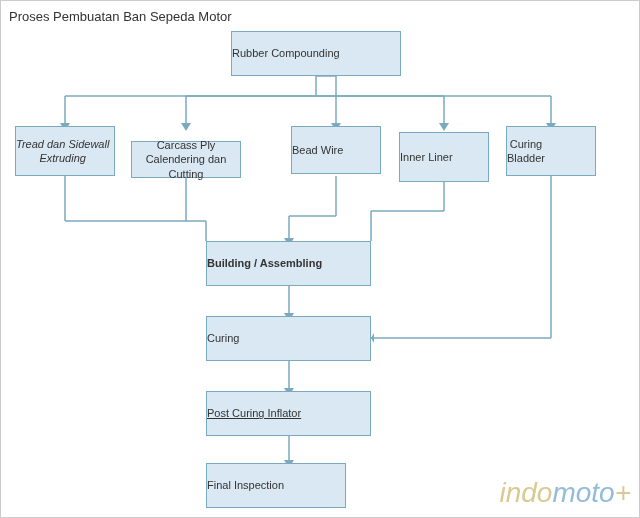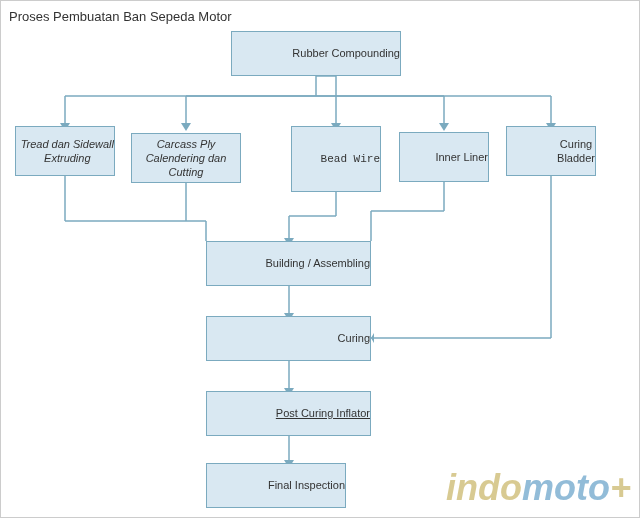--- a/index.html
+++ b/index.html
@@ -29,39 +29,39 @@
       height: 518px;
       padding-left: 31px;
     }
     .box {
       position: absolute;
       border: 1.5px solid #7baabf;
       background: #d9e8f2;
       text-align: center;
       display: flex;
       align-items: center;
-      justify-content: flex-end;
+      justify-content: flex-start;
       font-size: 11px;
       color: #333;
       line-height: 1.3;
     }
     svg.arrows {
       position: absolute;
       top: 0;
       left: 0;
       width: 640px;
       height: 518px;
       pointer-events: none;
     }
     .watermark {
       position: absolute;
       bottom: 10px;
       right: 10px;
-      font-size: 36px;
-      font-weight: bold;
+      font-size: 28px;
+      font-weight: normal;
       color: rgba(200,180,100,0.7);
       font-style: italic;
     }
     .watermark span {
       color: rgba(100,160,200,0.7);
     }
   </style>
 </head>
 <body>
 
@@ -123,37 +123,37 @@
   </svg>
 
   <div class="box" style="left:230px;top:30px;width:170px;height:45px;">
     <span>Rubber Compounding</span>
   </div>
 
   <div class="box" style="left:14px;top:125px;width:100px;height:50px;font-style:italic;">
     <span>Tread dan Sidewall<br>Extruding</span>
   </div>
 
-  <div class="box" style="left:130px;top:132px;width:110px;height:50px;font-style:italic;">
+  <div class="box" style="left:130px;top:140px;width:110px;height:37px;">
     <span>Carcass Ply<br>Calendering dan Cutting</span>
   </div>
 
-  <div class="box" style="left:290px;top:125px;width:90px;height:66px;font-family:Liberation Mono, monospace;">
+  <div class="box" style="left:290px;top:125px;width:90px;height:48px;">
     <span>Bead Wire</span>
   </div>
 
   <div class="box" style="left:398px;top:125px;width:90px;height:50px;margin-top:6px;">
     <span>Inner Liner</span>
   </div>
 
   <div class="box" style="left:505px;top:125px;width:90px;height:50px;">
     <span>Curing<br>Bladder</span>
   </div>
 
-  <div class="box" style="left:205px;top:240px;width:165px;height:45px;">
+  <div class="box" style="left:205px;top:240px;width:165px;height:45px;font-weight:bold;">
     <span>Building / Assembling</span>
   </div>
 
   <div class="box" style="left:205px;top:315px;width:165px;height:45px;">
     <span>Curing</span>
   </div>
 
   <div class="box" style="left:205px;top:390px;width:165px;height:45px;text-decoration:underline;">
     <span>Post Curing Inflator</span>
   </div>

